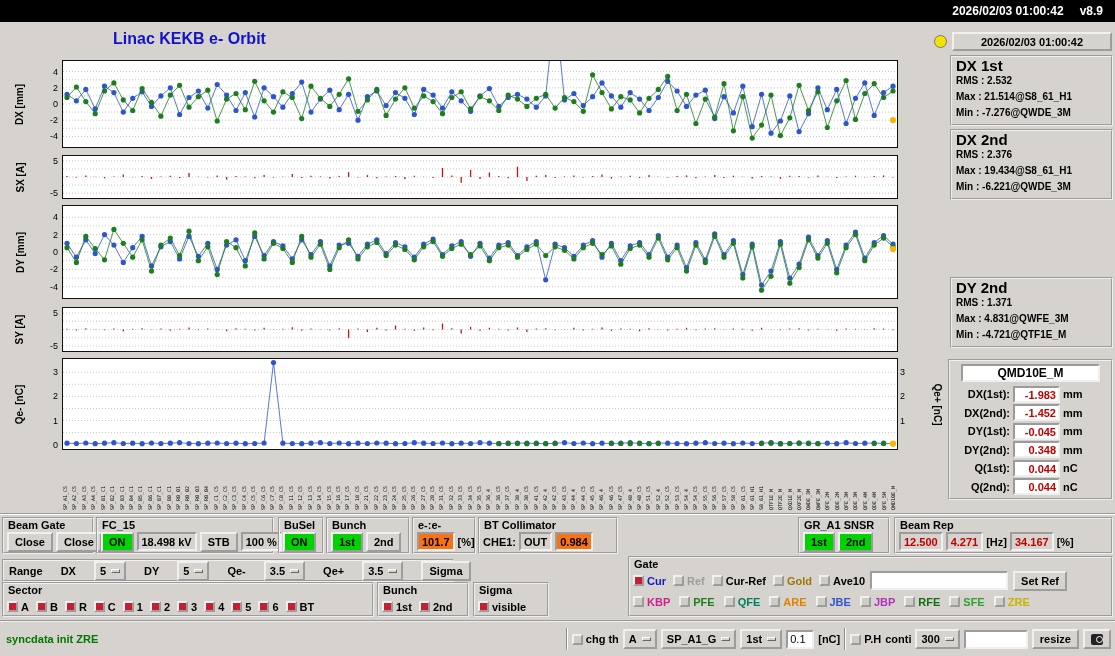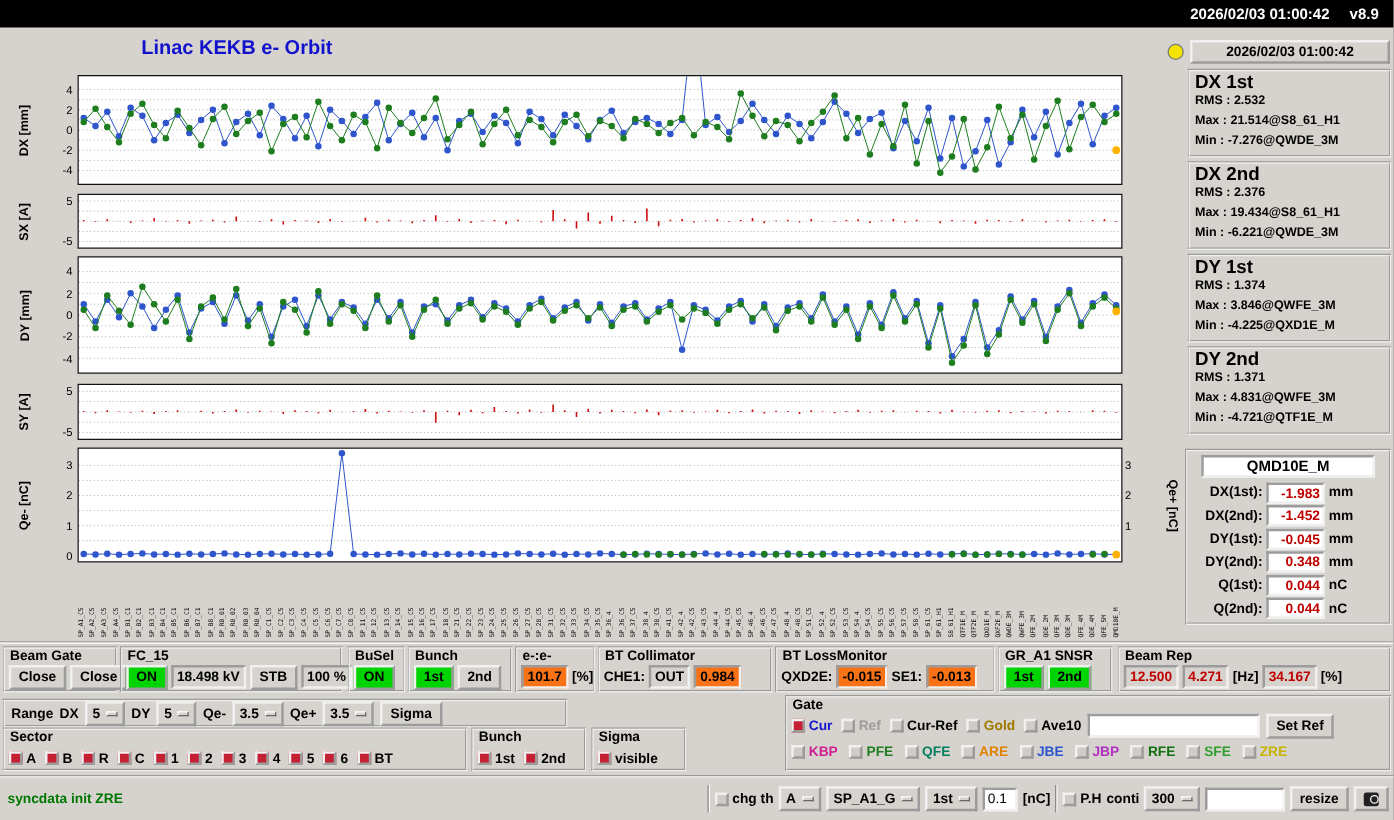--- a/index.html
+++ b/index.html
@@ -34,21 +34,21 @@
 .gb{display:flex;align-items:center;gap:3px;padding:0 3px;height:21px}
 .btn{background:#d6d3ce;border:2px outset #f0f0f0;font:bold 11px "Liberation Sans",sans-serif;padding:1px 6px;height:20px;cursor:default;white-space:nowrap}
 .btn.on{background:#00d400}
 .disp{border:2px inset #f0f0f0;background:#d6d3ce;font-size:11px;font-weight:bold;padding:2px 3px;height:19px;white-space:nowrap}
 .dispw{background:#f97316}
 .red{color:#c00000}
 .lbl{font-size:11px;font-weight:bold;white-space:nowrap}
 .inp{border:2px inset #f0f0f0;background:#fff;height:19px;font:11px "Liberation Sans",sans-serif;padding:0 2px}
 .opt{display:inline-flex;align-items:center;gap:5px;background:#d6d3ce;border:2px outset #f0f0f0;padding:1px 4px;height:20px;font-size:11px;font-weight:bold;white-space:nowrap}
 .opt .bar{width:9px;height:4px;background:#d6d3ce;border-top:1px solid #fff;border-left:1px solid #fff;border-right:1px solid #666;border-bottom:1px solid #666}
-.rangebox{position:absolute;left:2px;top:559px;width:452px;height:23px;border:2px groove #efefef;display:flex;align-items:center;gap:5px;padding:0 5px}
+.rangebox{position:absolute;left:2px;top:559px;width:452px;height:23px;border:2px groove #efefef;display:flex;align-items:center;gap:18px;padding:0 5px}
 .cbs{display:flex;align-items:center;gap:7px}
 .cb{display:inline-flex;align-items:center;gap:3px}
 .box{width:11px;height:11px;background:#cfccc7;border:2px outset #f0f0f0;flex:none}
 .cbl{font-size:11px;font-weight:bold}
 .statusbar{position:absolute;left:0;top:620px;width:100%;height:36px;border-top:2px groove #efefef}
 .msg{position:absolute;left:6px;top:11px;color:#007700;font-weight:bold;font-size:11px}
 .sbright{position:absolute;right:4px;top:6px;display:flex;align-items:center;gap:4px}
 .vsep{width:2px;height:22px;border-left:1px solid #8a8a8a;border-right:1px solid #fff}
 .camb{display:flex;align-items:center;justify-content:center;width:28px}
 .cam{position:relative;width:15px;height:11px;background:#222;border-radius:2px}
@@ -913,26 +913,20 @@
     <div class="sl">RMS : 2.532</div>
     <div class="sl">Max : 21.514@S8_61_H1</div>
     <div class="sl">Min : -7.276@QWDE_3M</div>
   </div>
   <div class="sframe" style="top:129px">
     <div class="st">DX 2nd</div>
     <div class="sl">RMS : 2.376</div>
     <div class="sl">Max : 19.434@S8_61_H1</div>
     <div class="sl">Min : -6.221@QWDE_3M</div>
   </div>
-  <div class="sframe" style="top:203px">
-    <div class="st">DY 1st</div>
-    <div class="sl">RMS : 1.374</div>
-    <div class="sl">Max : 3.846@QWFE_3M</div>
-    <div class="sl">Min : -4.225@QXD1E_M</div>
-  </div>
   <div class="sframe" style="top:277px">
     <div class="st">DY 2nd</div>
     <div class="sl">RMS : 1.371</div>
     <div class="sl">Max : 4.831@QWFE_3M</div>
     <div class="sl">Min : -4.721@QTF1E_M</div>
   </div>
 
   <div class="qmd">
     <div class="qmdtitle">QMD10E_M</div>
     <div class="qrow">
@@ -1004,29 +998,20 @@
       <span class="disp dispw">101.7</span>
       <span class="lbl">[%]</span>
     </div>
   </div>
   <div class="grp" style="left:478px;top:517px;width:140px">
     <span class="gt">BT Collimator</span>
     <div class="gb">
       <span class="lbl">CHE1:</span>
       <span class="disp">OUT</span>
       <span class="disp dispw">0.984</span>
-    </div>
-  </div>
-  <div class="grp" style="left:620px;top:517px;width:176px">
-    <span class="gt">BT LossMonitor</span>
-    <div class="gb">
-      <span class="lbl">QXD2E:</span>
-      <span class="disp dispw">-0.015</span>
-      <span class="lbl">SE1:</span>
-      <span class="disp dispw">-0.013</span>
     </div>
   </div>
   <div class="grp" style="left:798px;top:517px;width:92px">
     <span class="gt">GR_A1 SNSR</span>
     <div class="gb">
       <button class="btn on">1st</button>
       <button class="btn on">2nd</button>
     </div>
   </div>
   <div class="grp" style="left:894px;top:517px;width:219px">

